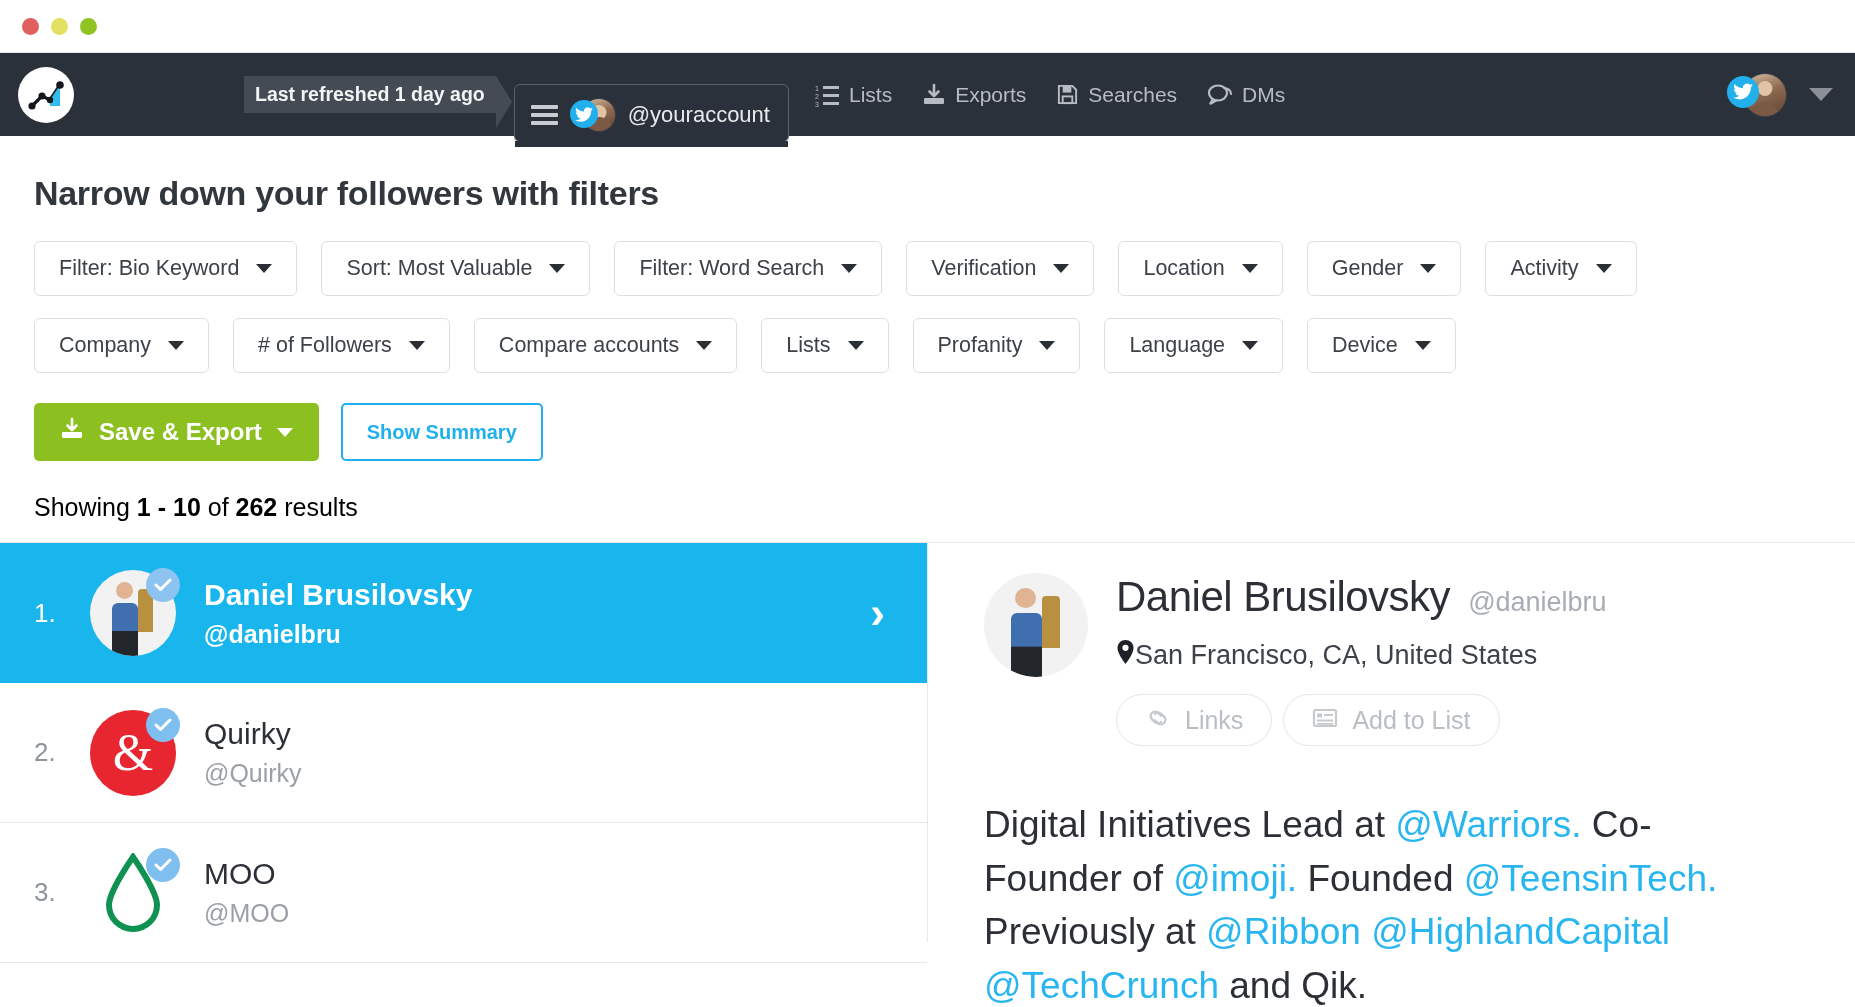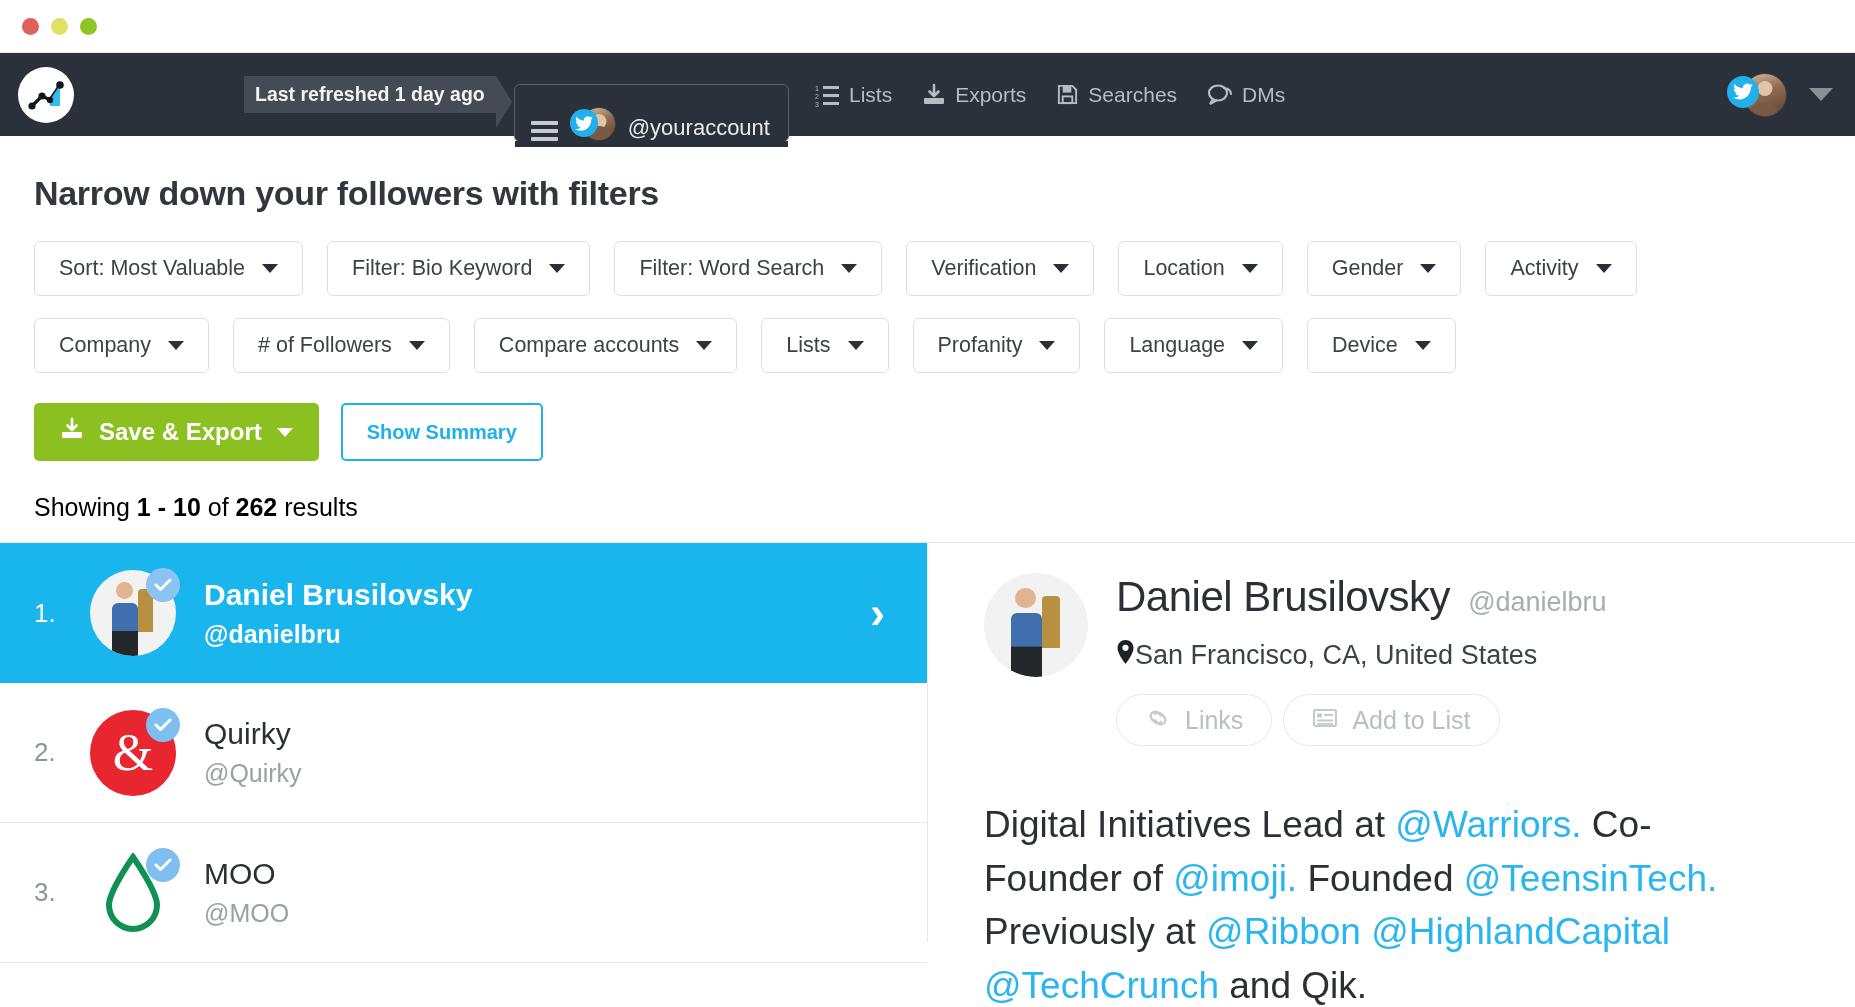--- a/index.html
+++ b/index.html
@@ -60,21 +60,21 @@
     right: -16px; top: 0;
     border-top: 26.5px solid transparent;
     border-bottom: 26.5px solid transparent;
     border-left: 16px solid #454b54;
   }
   .account-box {
     margin-left: 18px;
     border: 1px solid #5a6069;
     border-radius: 6px;
     height: 58px;
-    display: flex; align-items: flex-end;
+    display: flex; align-items: center;
     padding: 4px 18px 0 16px;
     gap: 12px;
     position: relative;
     background: #2b313a;
     margin-top: 37px;
   }
   .account-box::after {
     content: "";
     position: absolute;
     left: 0; right: 0; bottom: -6px;
@@ -370,25 +370,25 @@
     </div>
     <div class="caret-down-gray"></div>
   </div>
 </div>
 
 <div class="filters-panel">
   <div class="panel-title">Narrow down your followers with filters</div>
 
   <div class="filter-row">
     <div class="filter-btn">
+      <span>Filter: Bio Keyword</span>
+      <span class="chev"></span>
+    </div>
+    <div class="filter-btn">
       <span>Sort: Most Valuable</span>
-      <span class="chev"></span>
-    </div>
-    <div class="filter-btn">
-      <span>Filter: Bio Keyword</span>
       <span class="chev"></span>
     </div>
     <div class="filter-btn">
       <span>Filter: Word Search</span>
       <span class="chev"></span>
     </div>
     <div class="filter-btn">
       <span>Verification</span>
       <span class="chev"></span>
     </div>

